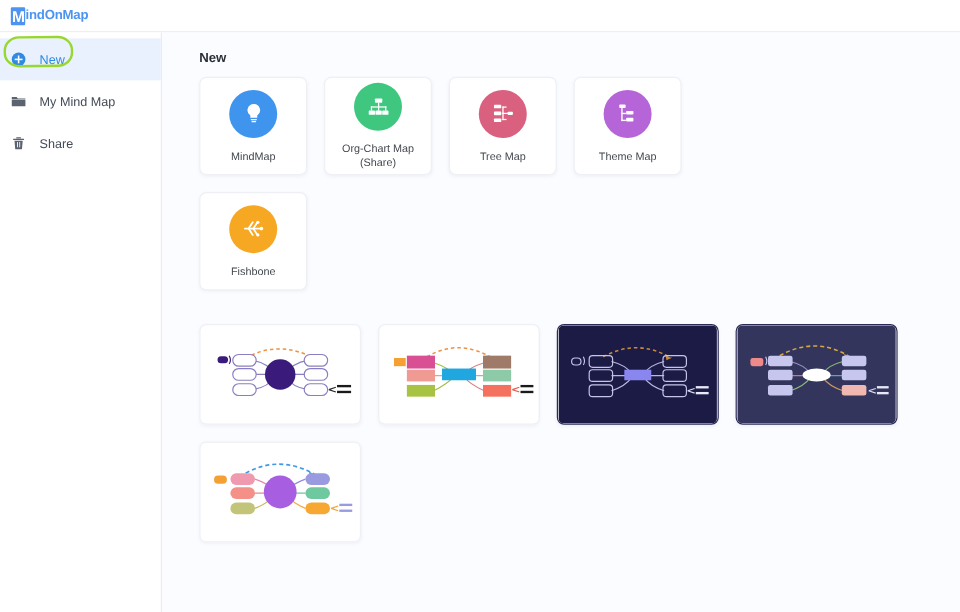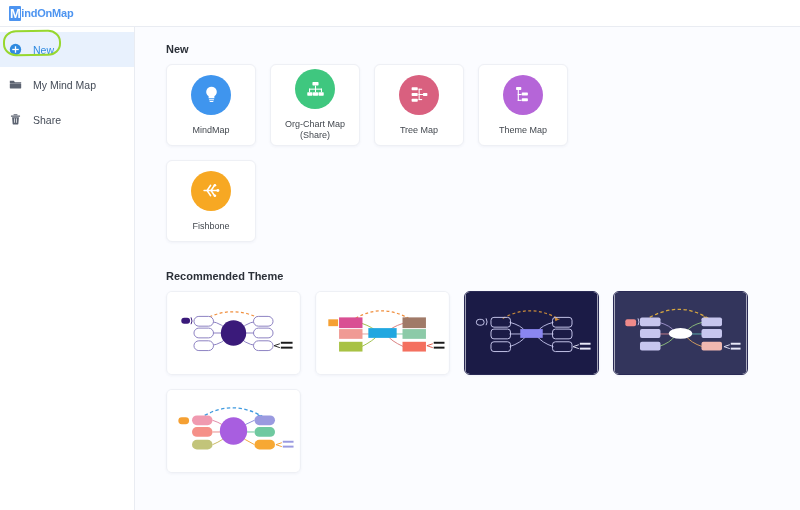--- a/index.html
+++ b/index.html
@@ -269,21 +269,20 @@
               <circle cx="19.3" cy="12" r="1.7" fill="#fff" stroke="none"></circle>
               <circle cx="15.9" cy="6" r="1.5" fill="#fff" stroke="none"></circle>
               <circle cx="15.9" cy="18" r="1.5" fill="#fff" stroke="none"></circle>
             </svg>
           </div>
           <div class="card-label">Fishbone</div>
         </div>
       </div>
 
       <div class="theme-block">
-        <div class="sec-title">Recommended Theme</div>
 
         <div class="theme-row">
 
           <div class="theme-card">
             <svg viewBox="0 0 135 84">
               <rect width="135" height="84" fill="#ffffff"></rect>
               <path d="M38 28 Q67 12 98 29" stroke="#f09040" stroke-width="1.3" fill="none" stroke-dasharray="3 2.5"></path>
               <path d="M98 29 l-5 -2.5 l1 4.5 z" fill="#f09040"></path>
               <g stroke="#8a7ec0" stroke-width="1" fill="none">
                 <path d="M44 30 Q57 32 63 42"></path>

